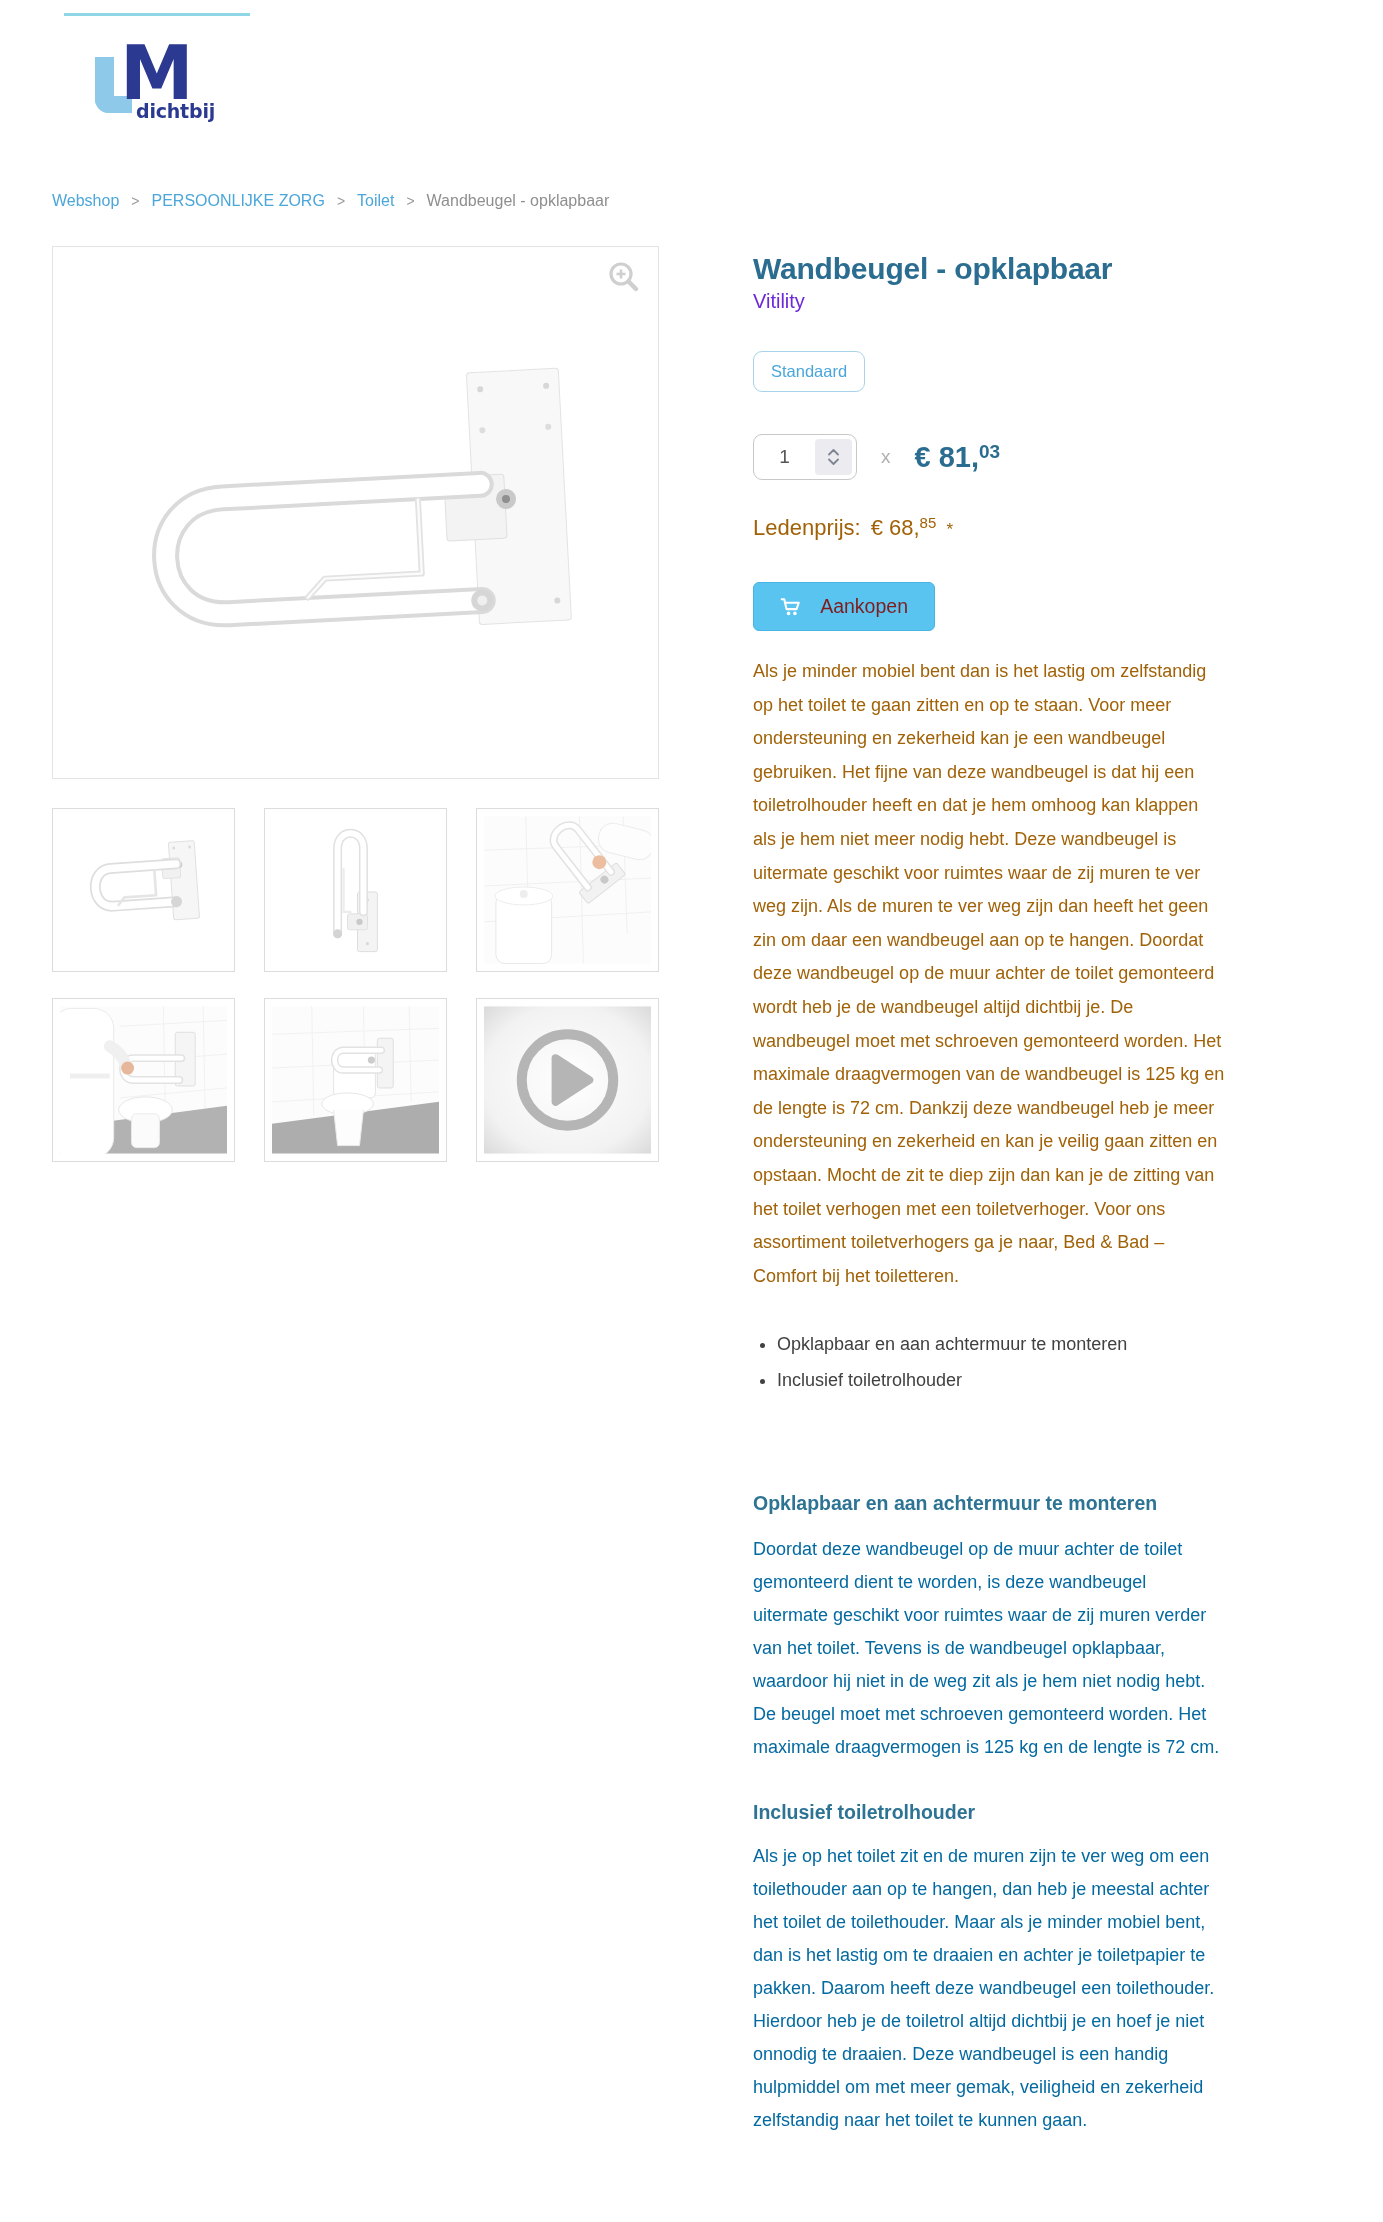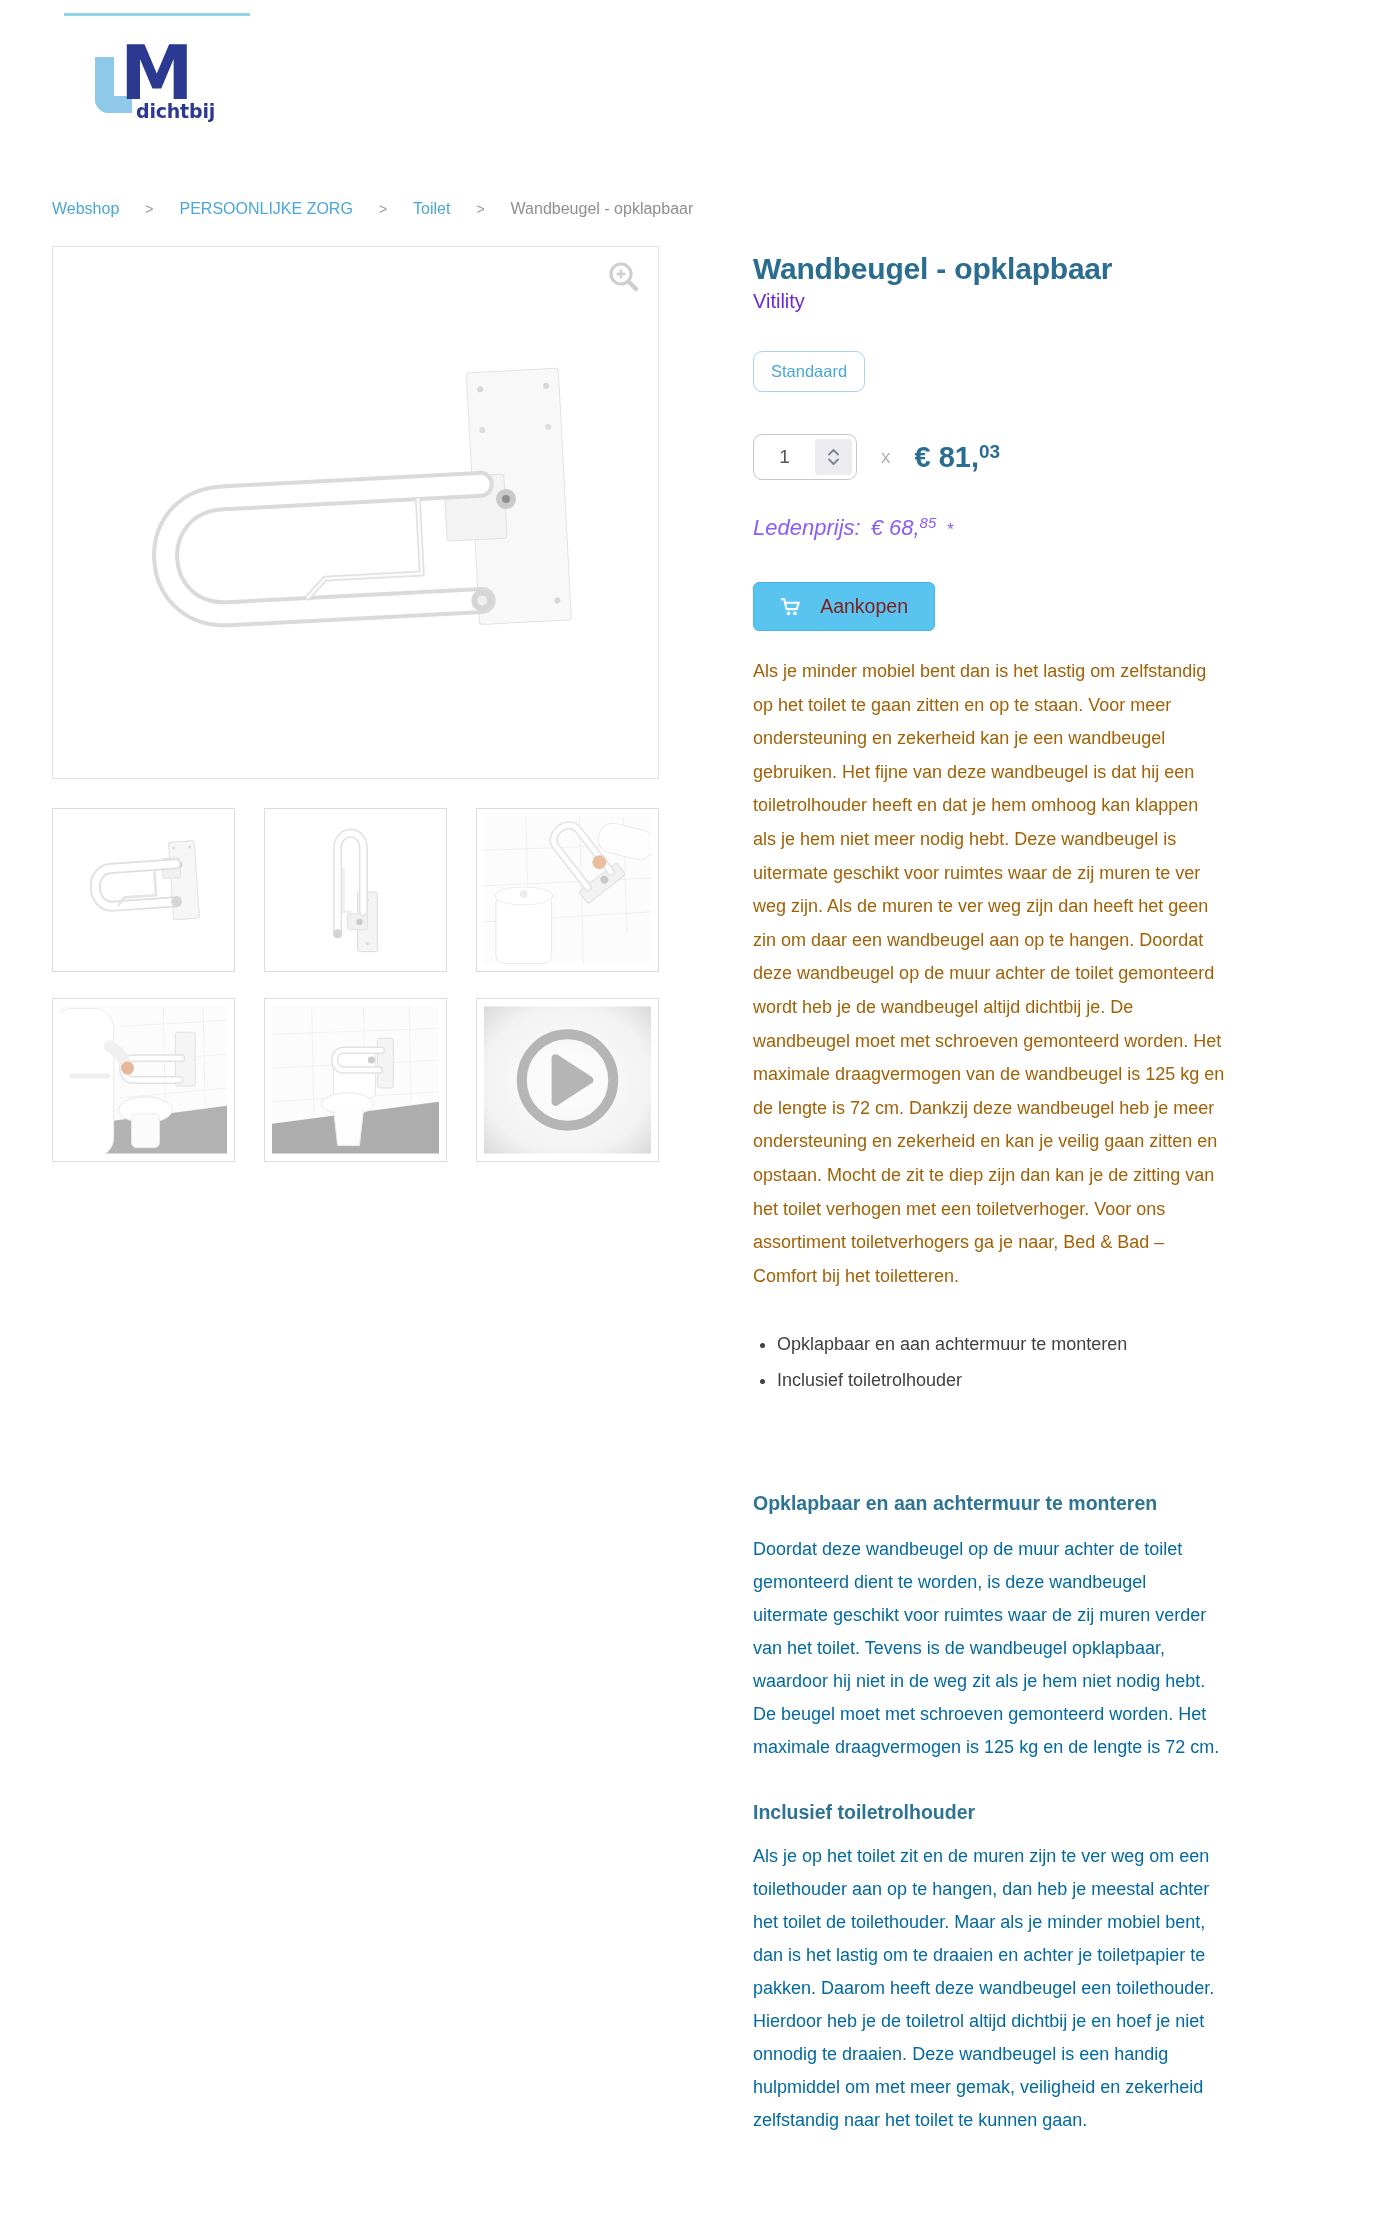--- a/index.html
+++ b/index.html
@@ -10,21 +10,21 @@
   
   .top-line { position:absolute; left:64px; top:13px; width:186px; height:3px; background:#8fd6e7; }
   .logo { position:absolute; left:93px; top:36px; width:140px; height:86px; display:block; cursor:pointer; }
   .logo-l { position:absolute; left:2px; top:21px; width:37px; height:56px; }
   .logo-l::before { content:""; position:absolute; left:0; top:0; width:19px; height:56px; background:#8ec9ea; border-bottom-left-radius:14px; }
   .logo-l::after  { content:""; position:absolute; left:0; bottom:0; width:37px; height:17px; background:#8ec9ea; border-bottom-left-radius:14px; }
   .logo-m { position:absolute; left:27px; top:-14px; font-family:"DejaVu Sans", sans-serif; font-weight:bold; font-size:74px; line-height:1.4; color:#2b3990; }
   .logo-text { position:absolute; left:43px; top:64px; font-family:"DejaVu Sans", sans-serif; font-weight:bold; font-size:19px; color:#2b3990; letter-spacing:-0.2px; }
 
   
-  .breadcrumb { position:absolute; left:52px; top:200px; font-size:16px; display:flex; gap:26px; align-items:baseline; }
+  .breadcrumb { position:absolute; left:52px; top:192px; font-size:16px; display:flex; gap:12px; align-items:baseline; }
   .breadcrumb a { color:#4ba6d9; text-decoration:none; cursor:pointer; }
   .breadcrumb .sep { color:#9a9a9a; font-size:14px; }
   .breadcrumb .current { color:#8f8f8f; }
 
   
   .main-image { position:absolute; left:52px; top:246px; width:607px; height:533px; border:1px solid #e4e4e4; background:#fff; cursor:pointer; }
   .main-image > svg.art { position:absolute; left:22px; top:32px; }
   .zoom-btn { position:absolute; right:16px; top:12px; width:36px; height:36px; }
   .thumbs { position:absolute; left:52px; top:808px; width:608px; display:grid; grid-template-columns:repeat(3,183px); grid-auto-rows:164px; column-gap:29px; row-gap:26px; }
   .thumb { border:1px solid #dcdcdc; background:#fff; padding:7px; cursor:pointer; display:flex; align-items:center; justify-content:center; }
@@ -37,21 +37,21 @@
   .badge { display:inline-block; margin-top:38px; padding:10px 17px; border:1px solid #a7d4eb; border-radius:9px; color:#4aa6da; font-size:16.5px; cursor:pointer; background:#fff; }
 
   .qty-row { margin-top:42px; display:flex; align-items:center; gap:24px; }
   .qty { width:104px; height:46px; border:1px solid #c8c8c8; border-radius:9px; display:flex; align-items:center; background:#fff; cursor:text; }
   .qty-val { flex:1; text-align:center; font-size:19px; color:#555; }
   .stepper { width:37px; height:36px; margin-right:4px; background:#ebebf0; border-radius:4px; display:flex; flex-direction:column; align-items:center; justify-content:center; gap:2px; cursor:pointer; }
   .times { color:#b0b0b0; font-size:19px; }
   .price { color:#2a6d90; font-weight:bold; font-size:29px; white-space:nowrap; }
   .price sup { font-size:19px; vertical-align:9px; }
 
-  .member { margin-top:34px; font-style:italic; color:#8b5cf6; font-size:22px; }
+  .member { margin-top:34px; color:#a16207; font-size:22px; }
   .member sup { font-size:15px; vertical-align:7px; }
   .member .note { font-size:17px; margin-left:4px; }
   .member .mp { margin-left:10px; }
 
   .buy { margin-top:41px; width:182px; height:49px; background:#5ac4f0; border:1px solid #49b4e4; border-radius:6px; color:#7f1d1d; font-size:19.5px; font-family:inherit; display:flex; align-items:center; gap:18px; padding:0 26px; cursor:pointer; }
 
   h2.omschrijving { margin-top:56px; font-size:23px; font-weight:bold; color:#3d3d3d; }
   p.body { margin-top:24px; font-size:18px; line-height:33.6px; color:#a16207; white-space:pre-line; }
   ul.features { margin-top:33px; padding-left:24px; font-size:18px; color:#414141; }
   ul.features li { line-height:36px; }

